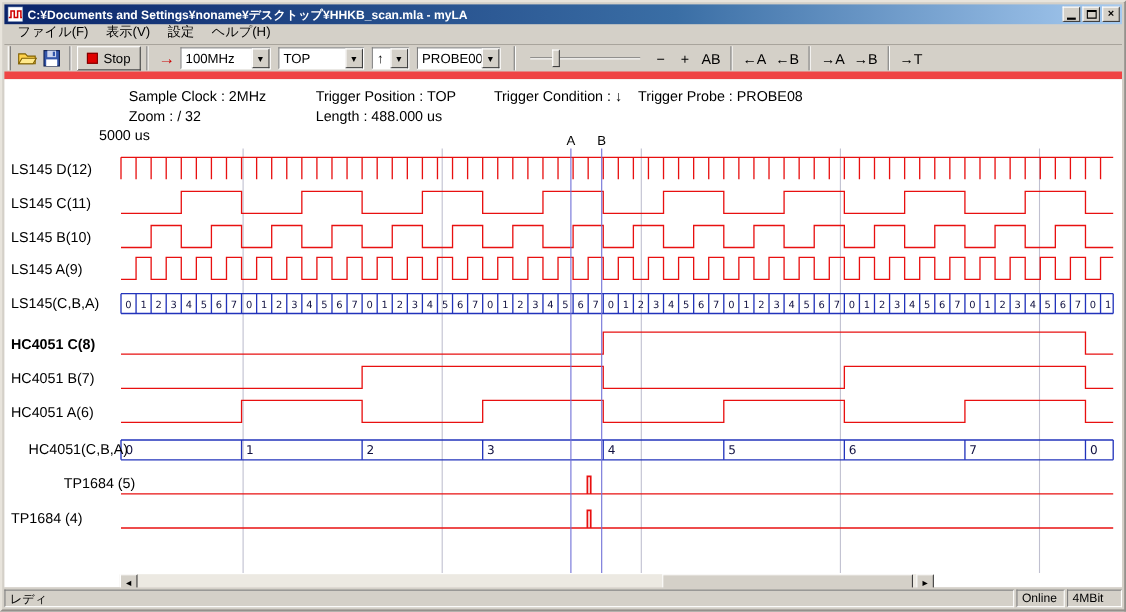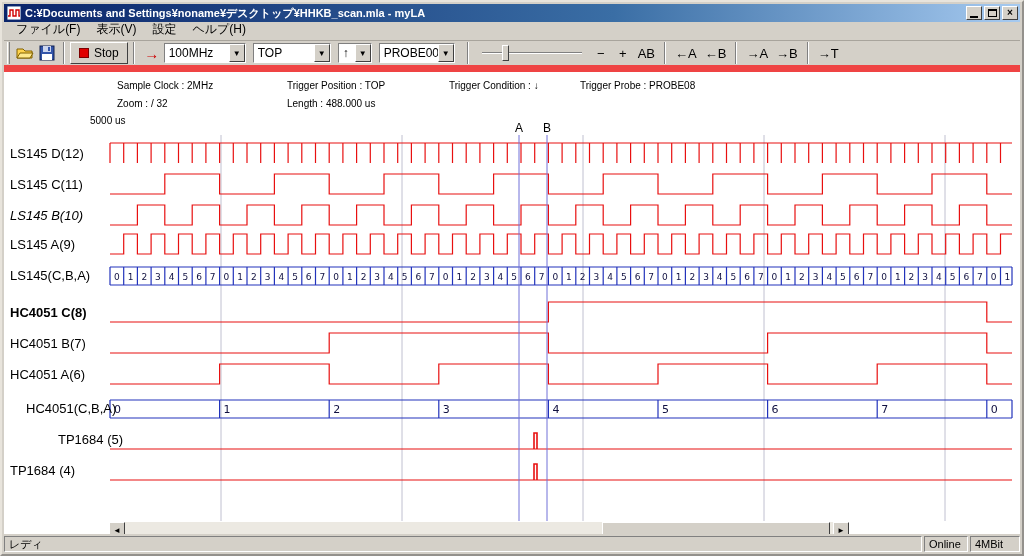--- a/index.html
+++ b/index.html
@@ -25,21 +25,21 @@
   .run-btn{width:24px;height:22px;display:flex;align-items:center;justify-content:center;color:#cc0000;font-size:15px;font-weight:bold}
   .combo{height:20px;background:#fff;border:1px solid;border-color:#808080 #fff #fff #808080;display:flex;align-items:center;font-size:12px;margin-right:7px}
   .combo .cval{flex:1;padding:0 4px;white-space:nowrap;overflow:hidden}
   .combo .carrow{width:16px;height:18px;background:#d4d0c8;border:1px solid;border-color:#fff #404040 #404040 #fff;display:flex;align-items:center;justify-content:center;font-size:8px;color:#000}
   .slider{position:relative;width:100px;height:22px;margin:0 8px}
   .slider .track{position:absolute;left:0;right:0;top:10px;height:2px;border-top:1px solid #808080;border-bottom:1px solid #fff}
   .slider .thumb{position:absolute;left:20px;top:3px;width:7px;height:16px;background:#d4d0c8;border:1px solid;border-color:#fff #404040 #404040 #fff}
   .flatbtn{height:22px;min-width:22px;padding:0 4px;display:flex;align-items:center;justify-content:center;font-size:13px;color:#000}
   
   .client{position:absolute;left:2px;top:70px;right:2px;bottom:20px;background:#fff}
-  .info-text{position:absolute;font-size:10px;color:#000;white-space:nowrap}
+  .info-text{position:absolute;font-size:13px;color:#000;white-space:nowrap}
   #wave-area{position:absolute;inset:0;pointer-events:none}
   #wave-svg{position:absolute;left:0;top:0}
   .ch-label{position:absolute;left:8px;font-size:13px;color:#000;white-space:nowrap}
   .cursor-label{position:absolute;top:119px;font-size:12px;color:#000}
   
   .hscroll{position:absolute;left:107px;top:520px;width:740px;height:16px;background:#ece9e2}
   .sb-btn{position:absolute;top:0;width:16px;height:16px;background:#d4d0c8;border:1px solid;border-color:#fff #404040 #404040 #fff;display:flex;align-items:center;justify-content:center;font-size:8px;color:#000}
   .sb-left{left:0}
   .sb-right{right:0}
   .sb-thumb{position:absolute;left:493px;top:0;width:228px;height:16px;background:#d4d0c8;border:1px solid;border-color:#fff #404040 #404040 #fff}
@@ -394,21 +394,21 @@
       <text x="988.8" y="411" fill="#101040" font-size="11" text-anchor="start">0</text>
       <line x1="108" y1="447" x2="1010" y2="447" stroke="#e81010" stroke-width="1.2"></line>
       <path d="M 532 447 L 532 431 L 535 431 L 535 447" fill="none" stroke="#e81010" stroke-width="1.6"></path>
       <line x1="108" y1="478" x2="1010" y2="478" stroke="#e81010" stroke-width="1.2"></line>
       <path d="M 532 478 L 532 462 L 535 462 L 535 478" fill="none" stroke="#e81010" stroke-width="1.6"></path>
       <line x1="517" y1="133" x2="517" y2="519" stroke="#7070d8" stroke-width="1"></line>
       <line x1="545" y1="133" x2="545" y2="519" stroke="#7070d8" stroke-width="1"></line>
     </svg>
 <div class="ch-label" style="top: 144px;">LS145 D(12)</div>
     <div class="ch-label" style="top: 175px;">LS145 C(11)</div>
-    <div class="ch-label" style="top: 206px; font-style: italic;">LS145 B(10)</div>
+    <div class="ch-label" style="top: 206px;">LS145 B(10)</div>
     <div class="ch-label" style="top: 235px;">LS145 A(9)</div>
     <div class="ch-label" style="top: 266px;">LS145(C,B,A)</div>
     <div class="ch-label" style="top: 303px; font-weight: bold;">HC4051 C(8)</div>
     <div class="ch-label" style="top: 334px;">HC4051 B(7)</div>
     <div class="ch-label" style="top: 365px;">HC4051 A(6)</div>
     <div class="ch-label" style="top: 399px; margin-left: 16px;">HC4051(C,B,A)</div>
     <div class="ch-label" style="top: 430px; margin-left: 48px;">TP1684 (5)</div>
     <div class="ch-label" style="top: 461px;">TP1684 (4)</div>
     <div class="cursor-label" style="left: 513px;">A</div>
     <div class="cursor-label" style="left: 541px;">B</div>

